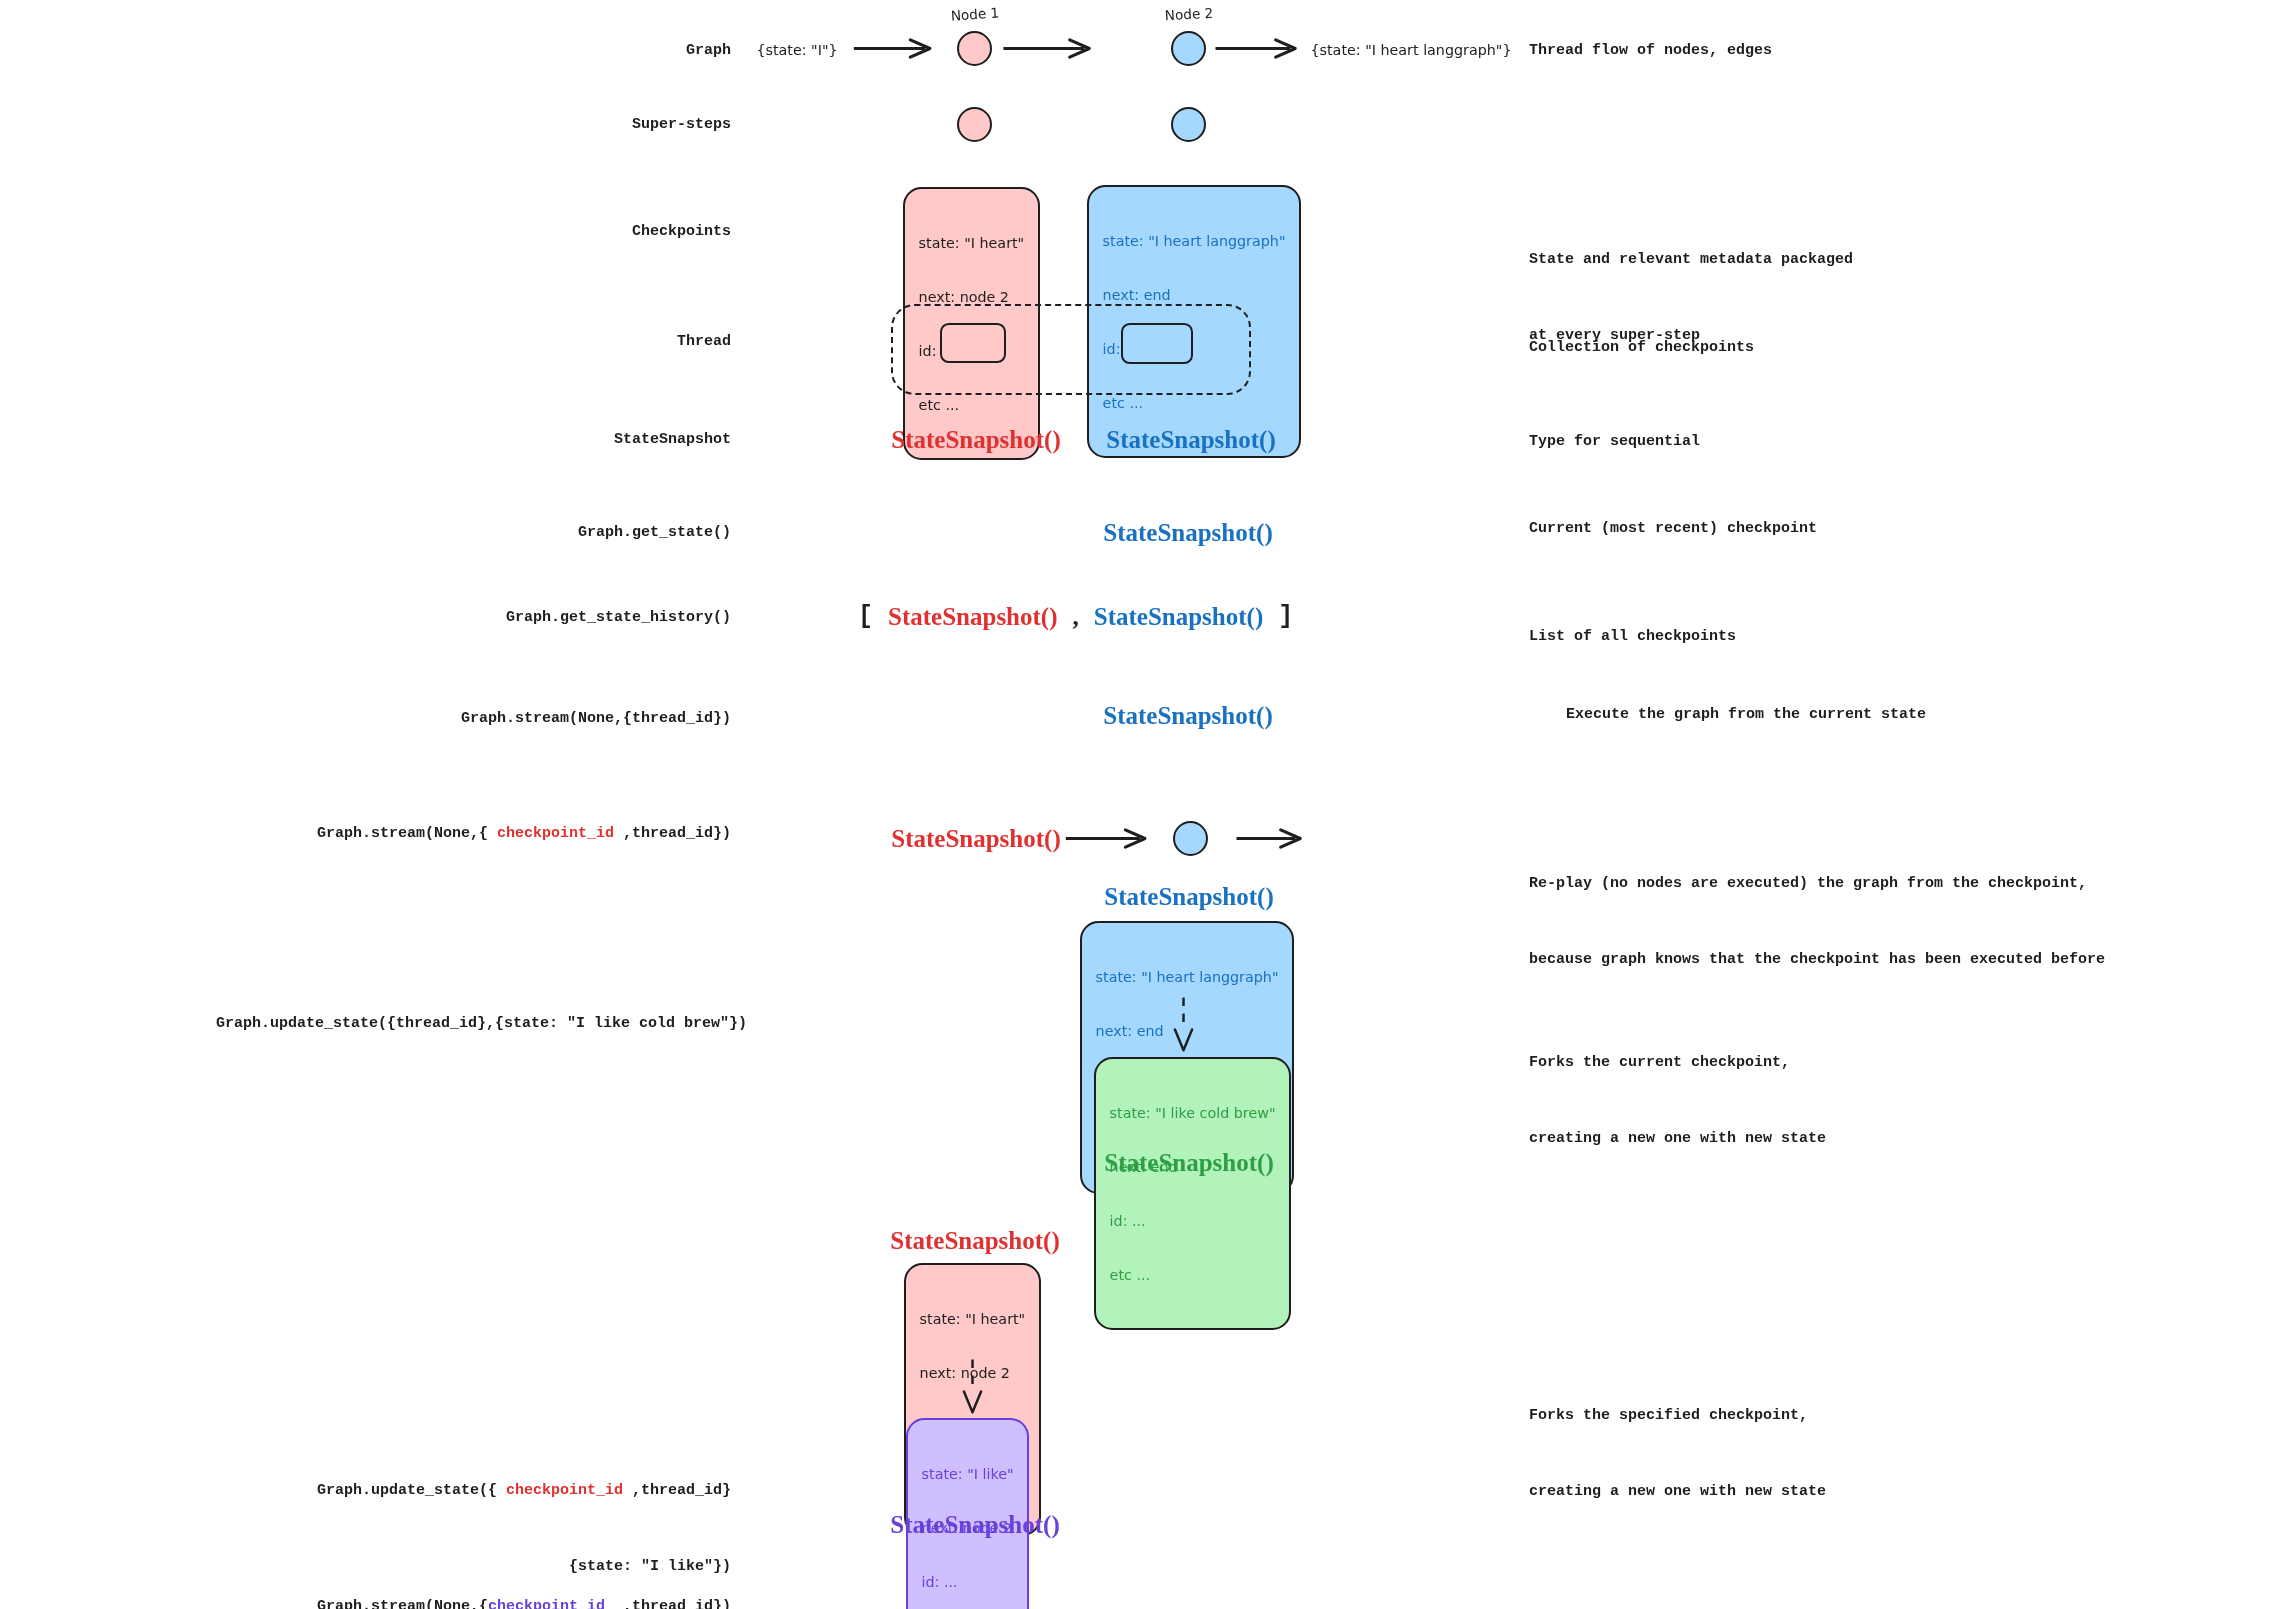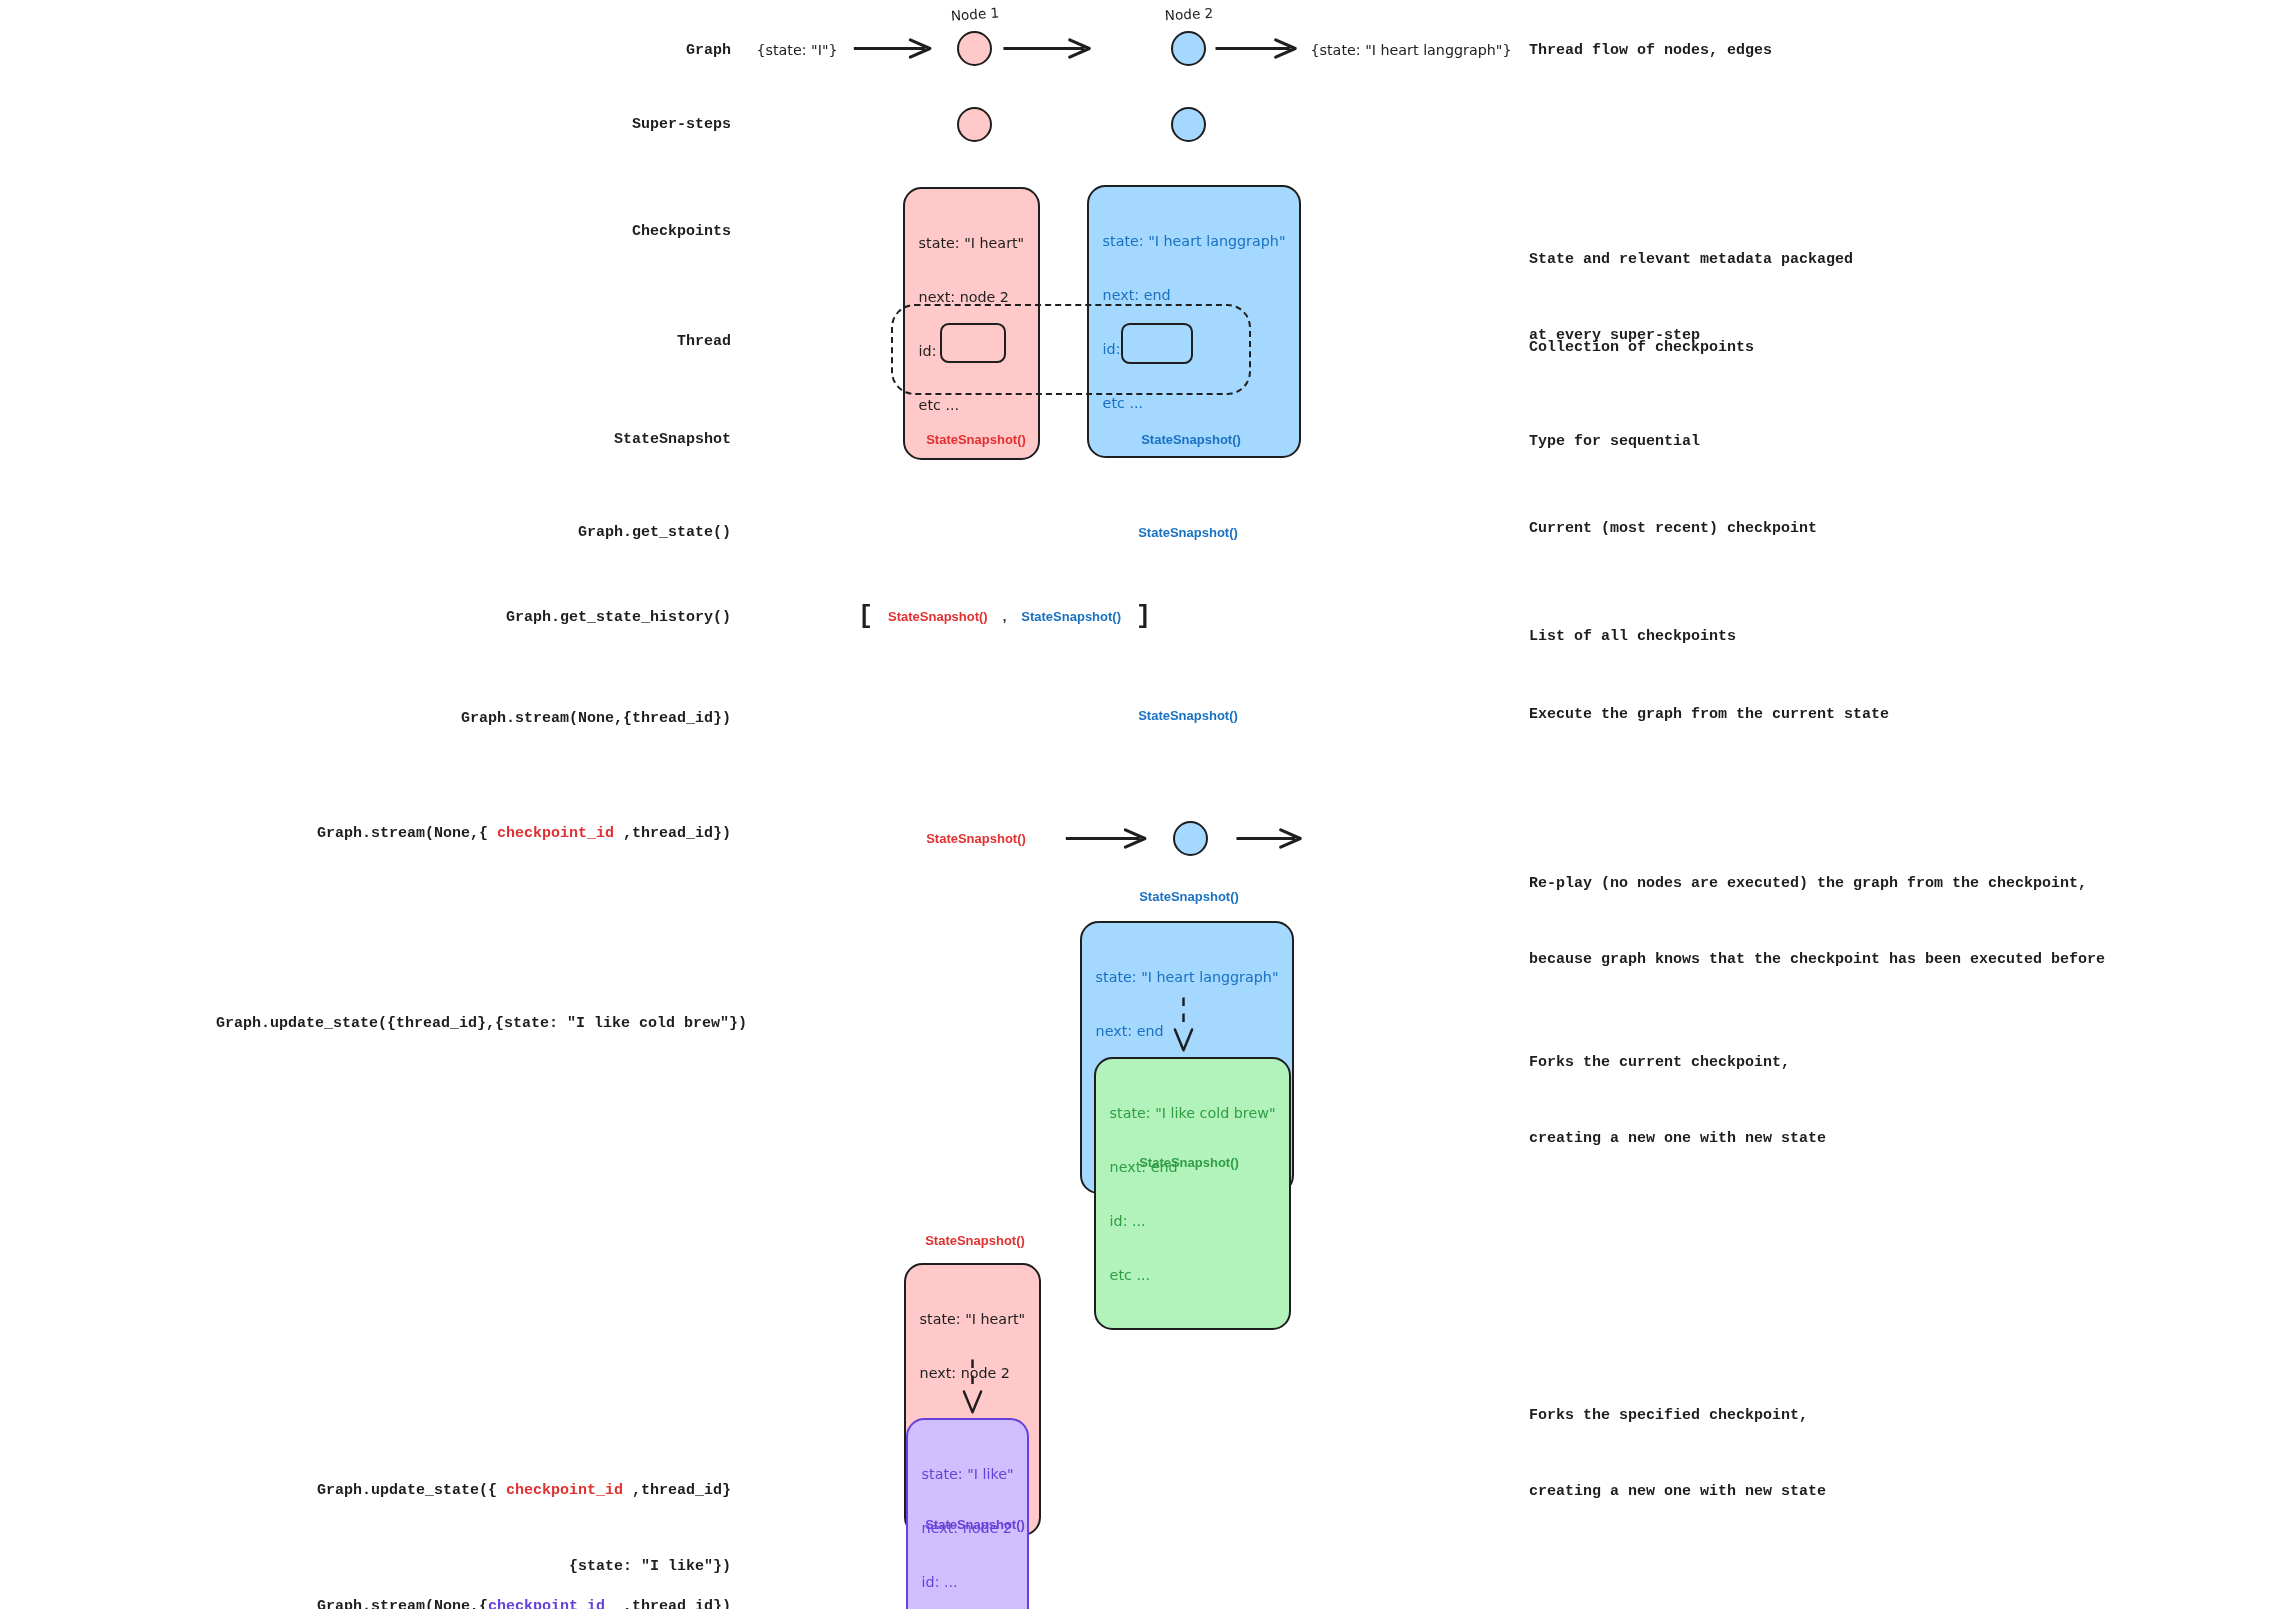--- a/index.html
+++ b/index.html
@@ -6,22 +6,22 @@
   .canvas{position:relative;width:2295px;height:1610px;background:#fff;overflow:hidden;
           font-family:"Liberation Sans",sans-serif;color:#1e1e1e;}
   .mono{font-family:"Liberation Mono",monospace;font-weight:bold;font-size:15px;
         line-height:25.4px;color:#1e1e1e;white-space:pre;}
   .llabel{position:absolute;text-align:right;}
   .rdesc{position:absolute;left:1529px;text-align:left;}
   .hand{font-family:"DejaVu Sans",sans-serif;font-size:14.3px;line-height:18.6px;
         color:#1e1e1e;white-space:pre;}
   .hand-sm{font-size:13.6px;}
   .cx{transform:translateX(-50%);}
-  .ss{position:absolute;font-family:Liberation Sans, sans-serif;font-weight:bold;
-      font-size:13px;line-height:23.5px;white-space:pre;}
+  .ss{position:absolute;font-family:Liberation Serif, serif;font-weight:bold;
+      font-size:25px;line-height:23.5px;white-space:pre;}
   .red{color:#e03131;} .blue{color:#1971c2;} .green{color:#2f9e44;} .violet{color:#6741d9;}
   .node{position:absolute;width:31px;height:31px;border:2.5px solid #1e1e1e;border-radius:50%;}
   .node.pink{background:#ffc9c9;} .node.blue{background:#a5d8ff;}
   .box{position:absolute;border:2.5px solid #1e1e1e;border-radius:18.6px;padding:8.7px 13.6px;
        font-family:"DejaVu Sans",sans-serif;font-size:14.3px;line-height:18px;white-space:pre;}
   .box.pink{background:#ffc9c9;} .box.blue{background:#a5d8ff;}
   .box.green{background:#b2f2bb;} .box.violet{background:#d0bfff;border-color:#6741d9;}
   .thread-frame{position:absolute;border:2.5px dashed #1e1e1e;border-radius:23.5px;}
   .mini{position:absolute;border:2.5px solid #1e1e1e;border-radius:8.7px;}
   .mini.pink{background:#ffc9c9;} .mini.blue{background:#a5d8ff;}
@@ -97,21 +97,21 @@
     <span class="bracket">[</span>
     <span class="ss red" style="position:static;">StateSnapshot()</span>
     <span class="ss" style="position:static;color:#1e1e1e;">,</span>
     <span class="ss blue" style="position:static;">StateSnapshot()</span>
     <span class="bracket">]</span>
   </div>
   <div class="mono rdesc" style="top:624px;">List of all checkpoints</div>
 
   <div class="mono llabel" style="right:1564px;top:706px;">Graph.stream(None,{thread_id})</div>
   <div class="ss blue cx" style="left:1188px;top:704px;">StateSnapshot()</div>
-  <div class="mono rdesc" style="top:702px;">Execute the graph from the current state</div>
+  <div class="mono rdesc" style="top:702px;margin-left:37px;">Execute the graph from the current state</div>
 
   <div class="mono llabel" style="right:1564px;top:821px;"><span>Graph.stream(None,{ </span><span class="red">checkpoint_id</span><span> ,thread_id})</span></div>
   <div class="ss red cx" style="left:976px;top:827px;">StateSnapshot()</div>
   <svg width="84" height="27" style="left:1064px;top:825px;" viewBox="0 0 135 44">
       <line x1="2" y1="22" x2="123" y2="22" stroke="#1e1e1e" stroke-width="5"></line>
       <polyline points="99,8 131,22 99,36" fill="none" stroke="#1e1e1e" stroke-width="5" stroke-linecap="round" stroke-linejoin="round"></polyline>
     </svg>
   <div class="node blue" style="left:1173px;top:821px;"></div>
   <svg width="68" height="27" style="left:1235px;top:825px;" viewBox="0 0 110 44">
       <line x1="2" y1="22" x2="98" y2="22" stroke="#1e1e1e" stroke-width="5"></line>

